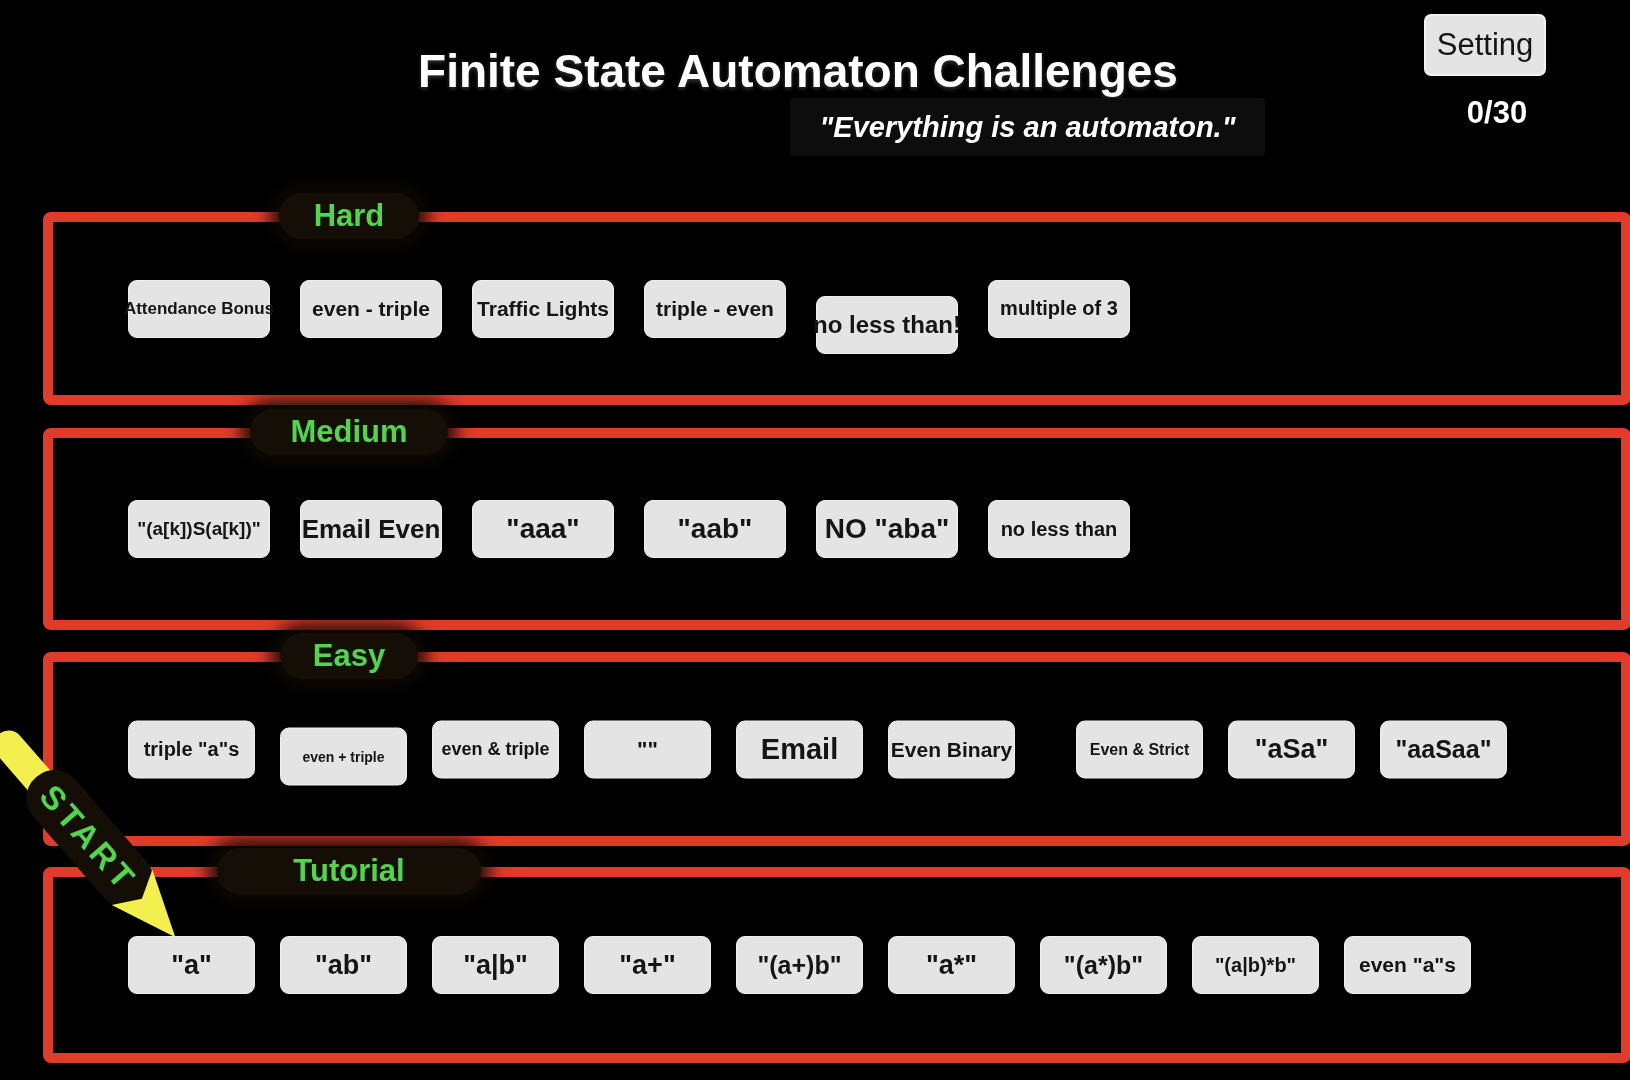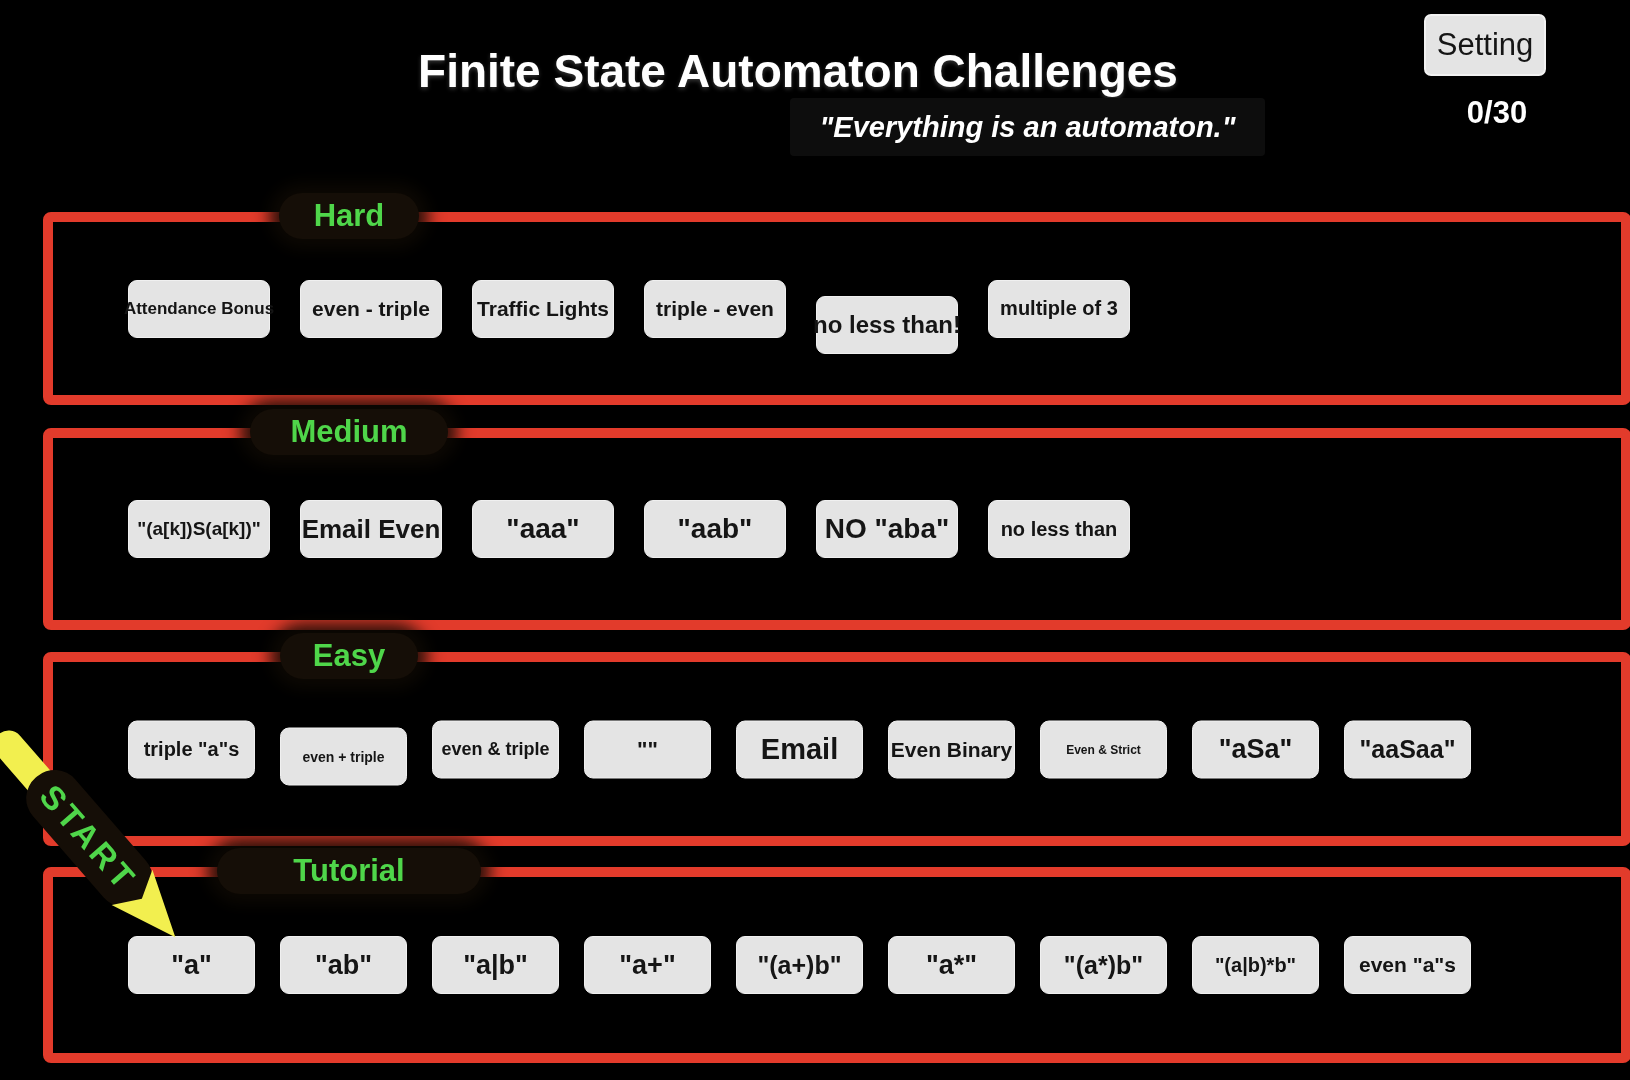--- a/index.html
+++ b/index.html
@@ -115,21 +115,21 @@
 
 <section class="box" id="section-easy">
   <div class="pill pill-easy">Easy</div>
   <div class="row row-9">
       <button class="chal" style="font-size: 20px;">triple "a"s</button>
       <button class="chal" style="font-size: 14px; margin-top: 15px;">even + triple</button>
       <button class="chal" style="font-size: 18px;">even &amp; triple</button>
       <button class="chal" style="font-size: 22px;">""</button>
       <button class="chal" style="font-size: 29px;">Email</button>
       <button class="chal" style="font-size: 21px;">Even Binary</button>
-      <button class="chal" style="font-size: 12px;">Even &amp; Strict</button>
+      <button class="chal" style="font-size: 16px; margin-left: 36px;">Even &amp; Strict</button>
       <button class="chal" style="font-size: 27px;">"aSa"</button>
       <button class="chal" style="font-size: 25px;">"aaSaa"</button>
     </div>
 </section>
 
 <section class="box" id="section-tutorial">
   <div class="pill pill-tutorial">Tutorial</div>
   <div class="row row-9">
       <button class="chal" style="font-size: 27px;">"a"</button>
       <button class="chal" style="font-size: 27px;">"ab"</button>

